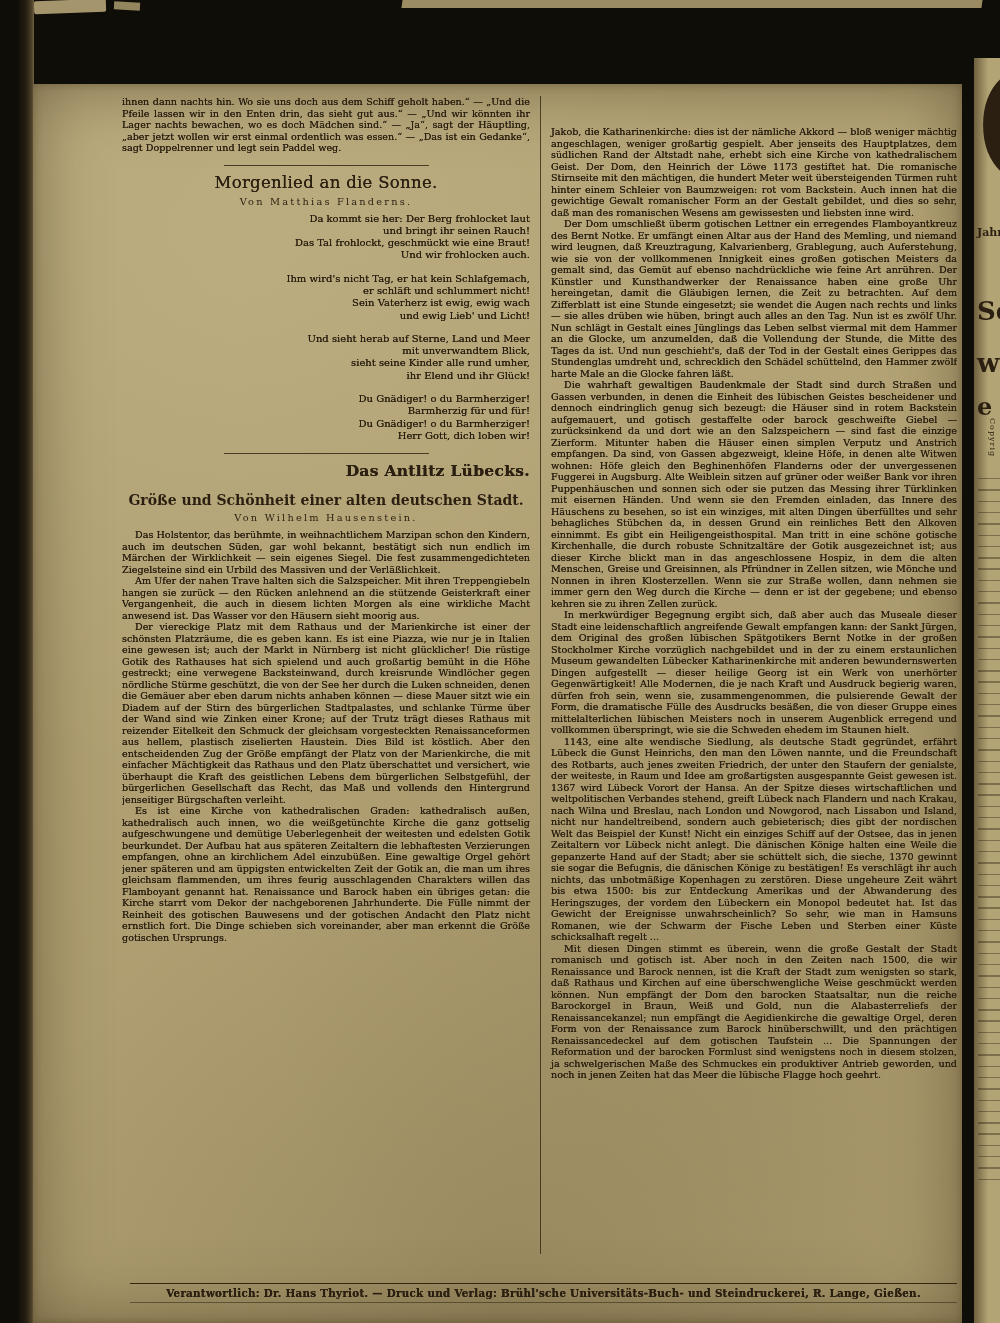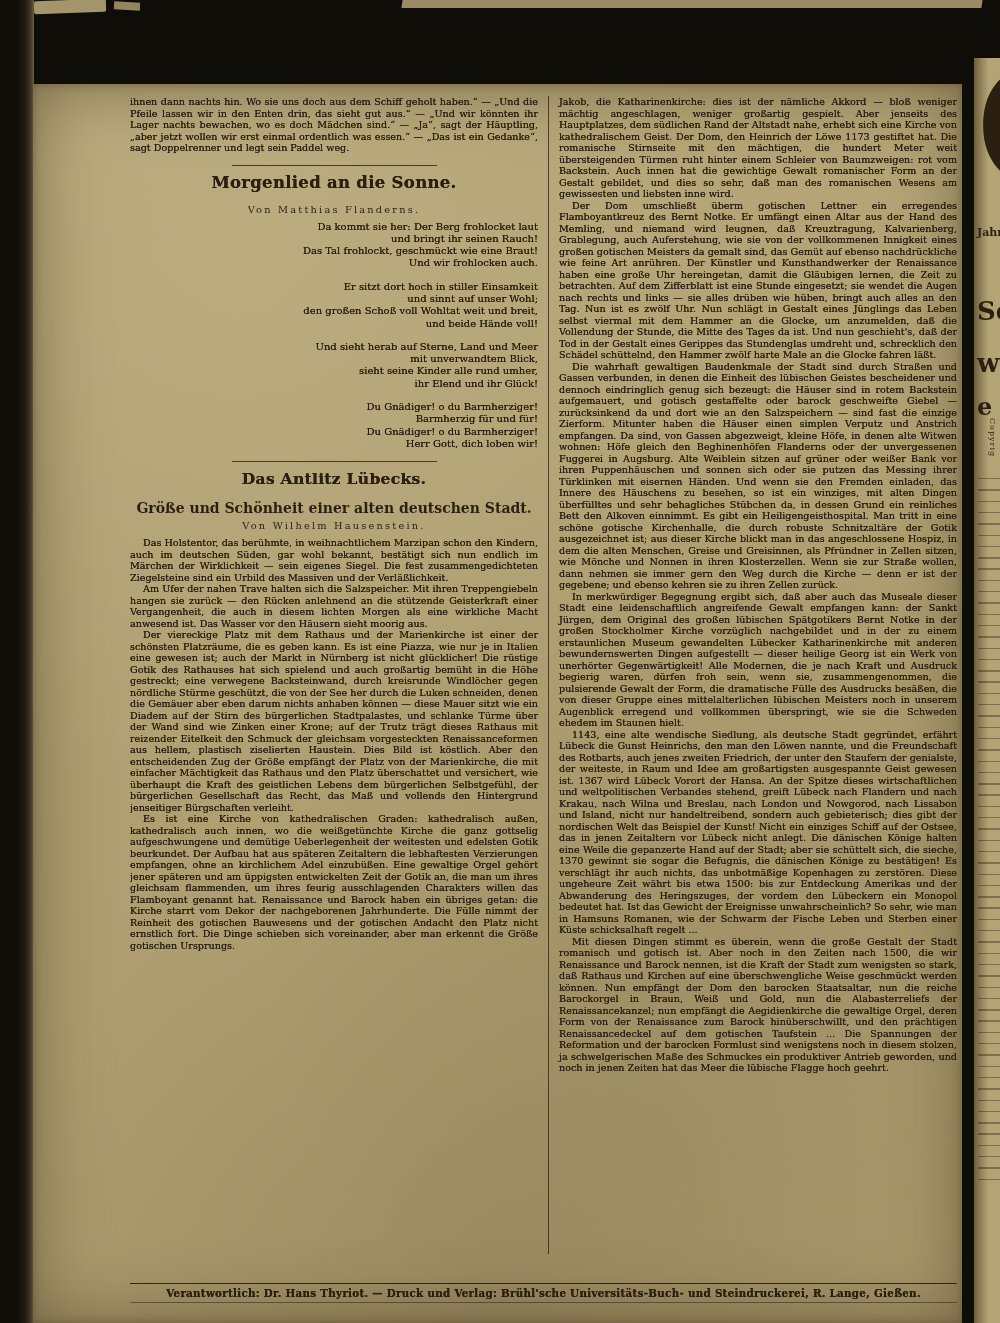--- a/index.html
+++ b/index.html
@@ -24,37 +24,37 @@
     position:absolute;left:33px;top:84px;width:929px;height:1239px;
     color:var(--ink,#2a1f10);
     background:
       radial-gradient(circle at 22% 14%, rgba(255,250,220,.10), transparent 42%),
       radial-gradient(circle at 78% 68%, rgba(90,70,40,.12), transparent 45%),
       radial-gradient(circle at 50% 98%, rgba(80,62,34,.18), transparent 38%),
       linear-gradient(#b5a577,#ab9b6e);
     box-shadow: inset 0 0 70px rgba(70,55,30,.55), inset 0 0 8px rgba(70,55,30,.45);
   }
 
-  .content{position:absolute;top:12px;left:97px;right:5px;height:1158px;display:flex;overflow:hidden;}
+  .content{position:absolute;top:12px;left:89px;right:5px;height:1158px;display:flex;overflow:hidden;}
   .col-left{width:408px;padding-right:10px;}
   .divider{width:0;border-left:1px solid rgba(43,31,13,.75);}
   .col-right{flex:1;padding-left:10px;}
 
   .para{
     margin:0;text-align:justify;text-indent:13px;
     font-size:9.6px;line-height:11.5px;
     text-shadow:0 0 .4px currentColor;
   }
   .para.no-indent{text-indent:0;}
-  .col-right .para:first-child{text-indent:0;}
+  .col-right .para:first-child{text-indent:0;margin-top:30px;}
 
   .article-head{margin:11px 0 5px;text-align:center;}
   .head-rule{width:205px;margin:0 auto 7px;border-top:1px solid rgba(43,31,13,.8);}
-  .title-lg{font-size:16.5px;font-weight:bold;margin:0 0 12px;letter-spacing:.3px;text-shadow:0 0 .5px currentColor;}
-  .title-md{font-size:15.5px;font-weight:bold;margin:0 0 12px;letter-spacing:.3px;text-shadow:0 0 .5px currentColor;}
+  .title-lg{font-size:16.5px;font-weight:normal;margin:0 0 4px;letter-spacing:.3px;text-shadow:0 0 .5px currentColor;}
+  .title-md{font-size:15.5px;font-weight:bold;margin:0 0 12px;letter-spacing:.3px;text-shadow:0 0 .5px currentColor;text-align:right;}
   .subtitle{font-size:14px;font-weight:bold;margin:1px 0 4px;}
   .byline{font-size:9.8px;letter-spacing:2.2px;margin-bottom:6px;}
 
   .poem{margin:4px 0 8px 58px;}
   .stanza{margin:0 0 11px 0;font-size:10px;line-height:12.3px;white-space:pre-line;text-indent:0;text-align:right;text-shadow:0 0 .4px currentColor;}
 
   .footer{
     position:absolute;left:97px;right:5px;bottom:20px;
     border-top:1.4px solid rgba(40,28,12,.9);
     border-bottom:1px solid rgba(40,28,12,.5);
@@ -104,24 +104,24 @@
           <div class="head-rule"></div>
           <div class="title-lg">Morgenlied an die Sonne.</div>
           <div class="byline">Von Matthias Flanderns.</div>
         </div>
 
         <div class="poem">
             <p class="stanza">Da kommt sie her: Der Berg frohlocket laut
 und bringt ihr seinen Rauch!
 Das Tal frohlockt, geschmückt wie eine Braut!
 Und wir frohlocken auch.</p>
-            <p class="stanza">Er sitzt dort hoch in stiller Einsamkeit
-und sinnt auf unser Wohl;
-den großen Schoß voll Wohltat weit und breit,
-und beide Hände voll!</p>
+            <p class="stanza">Ihm wird's nicht Tag, er hat kein Schlafgemach,
+er schläft und schlummert nicht!
+Sein Vaterherz ist ewig, ewig wach
+und ewig Lieb' und Licht!</p>
             <p class="stanza">Und sieht herab auf Sterne, Land und Meer
 mit unverwandtem Blick,
 sieht seine Kinder alle rund umher,
 ihr Elend und ihr Glück!</p>
             <p class="stanza">Du Gnädiger! o du Barmherziger!
 Barmherzig für und für!
 Du Gnädiger! o du Barmherziger!
 Herr Gott, dich loben wir!</p>
           </div>
 

